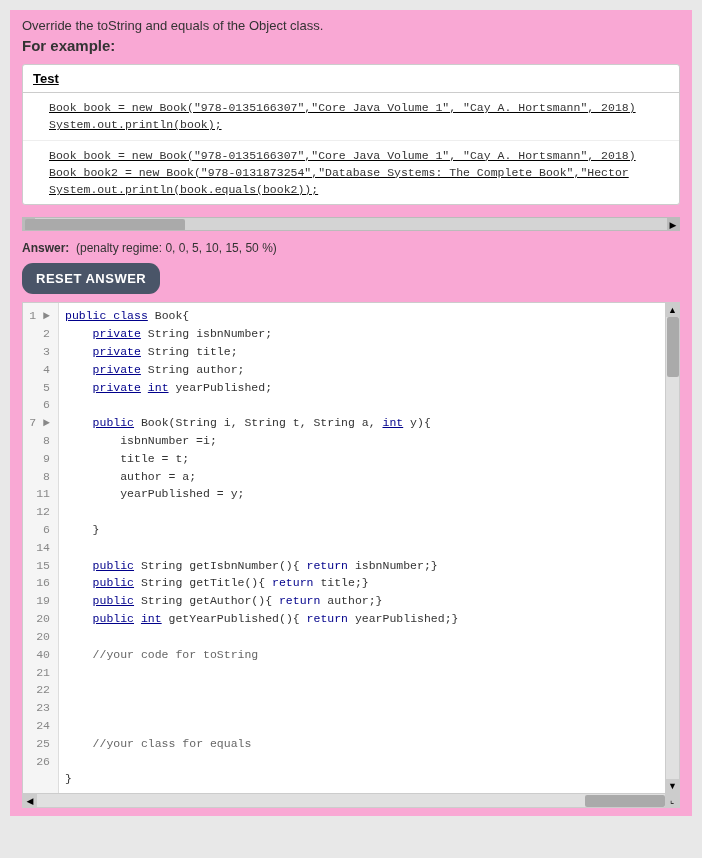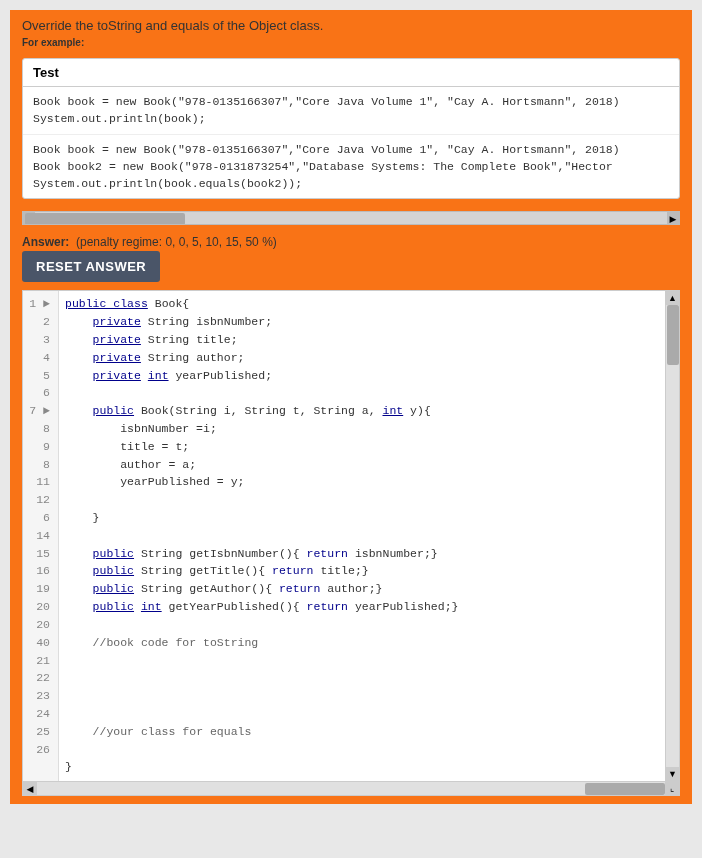--- a/index.html
+++ b/index.html
@@ -4,48 +4,49 @@
   <style>
     * { box-sizing: border-box; margin: 0; padding: 0; }
     body {
       font-family: Arial, sans-serif;
       font-size: 13px;
       background: #e8e8e8;
       padding: 10px;
       width: 702px;
     }
     .page-container {
-      background: #f97316;
+      background: #f9a8d4;
       padding: 8px 12px;
     }
     .description-text {
       color: #333;
       margin-bottom: 4px;
       font-size: 13px;
     }
     .for-example {
       font-weight: bold;
       color: #333;
       margin-bottom: 10px;
-      font-size: 10px;
+      font-size: 15px;
     }
     .test-box {
       background: #fff;
       border: 1px solid #ccc;
       border-radius: 3px;
       margin-bottom: 12px;
+      text-decoration: underline;
     }
     .test-header {
       font-weight: bold;
       padding: 6px 10px;
       border-bottom: 1px solid #ccc;
       font-size: 13px;
     }
     .test-code-section {
-      padding: 6px 10px;
+      padding: 6px 26px;
       font-family: 'Courier New', Courier, monospace;
       font-size: 11.5px;
       color: #333;
       border-bottom: 1px solid #eee;
       white-space: pre;
       line-height: 1.5;
     }
     .test-code-section:last-child {
       border-bottom: none;
     }
@@ -78,34 +79,34 @@
       position: absolute;
       right: 0; top: 0;
       width: 12px; height: 14px;
       background: #bbb;
       display: flex; align-items: center; justify-content: center;
       font-size: 9px; cursor: pointer;
     }
     .answer-line {
       font-size: 12px;
       color: #333;
-      margin-bottom: 2px;
+      margin-bottom: 8px;
     }
     .answer-label {
       font-weight: bold;
     }
     .reset-btn {
       background: #4a5568;
       color: #fff;
       border: none;
       padding: 8px 14px;
       font-size: 13px;
       font-weight: bold;
       cursor: pointer;
-      border-radius: 3px;
+      border-radius: 11px;
       margin-bottom: 8px;
       letter-spacing: 0.5px;
     }
     .code-editor {
       border: 1px solid #ccc;
       background: #fff;
       position: relative;
       overflow: hidden;
     }
     .code-editor-inner {
@@ -288,21 +289,21 @@
         author = a;
         yearPublished = y;
 
     }
 
     <span class="kw-blue">public</span> String getIsbnNumber(){ <span class="kw-return">return</span> isbnNumber;}
     <span class="kw-blue">public</span> String getTitle(){ <span class="kw-return">return</span> title;}
     <span class="kw-blue">public</span> String getAuthor(){ <span class="kw-return">return</span> author;}
     <span class="kw-blue">public</span> <span class="kw-blue">int</span> getYearPublished(){ <span class="kw-return">return</span> yearPublished;}
 
-    <span class="comment">//book code for toString</span>
+    <span class="comment">//your code for toString</span>
 
 
 
     
     <span class="comment">//your class for equals</span>
 
 }</div>
       <div class="editor-scrollbar-v">
         <div class="sv-arrow sv-arrow-up">▲</div>
         <div class="sv-thumb"></div>

